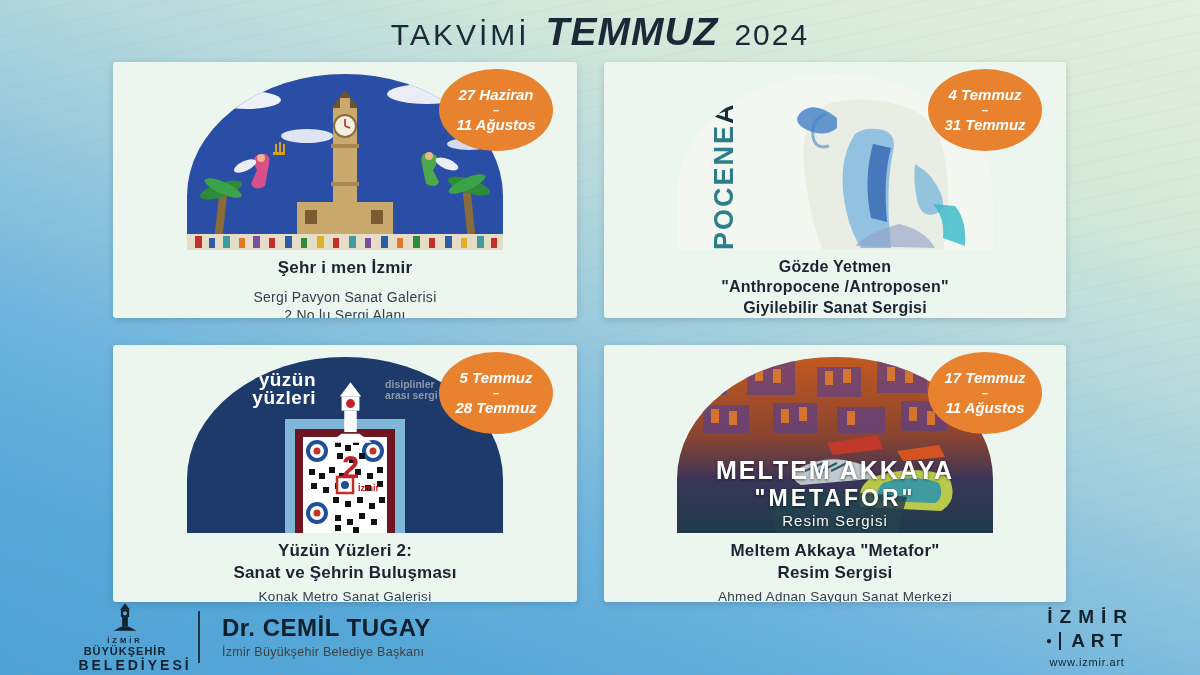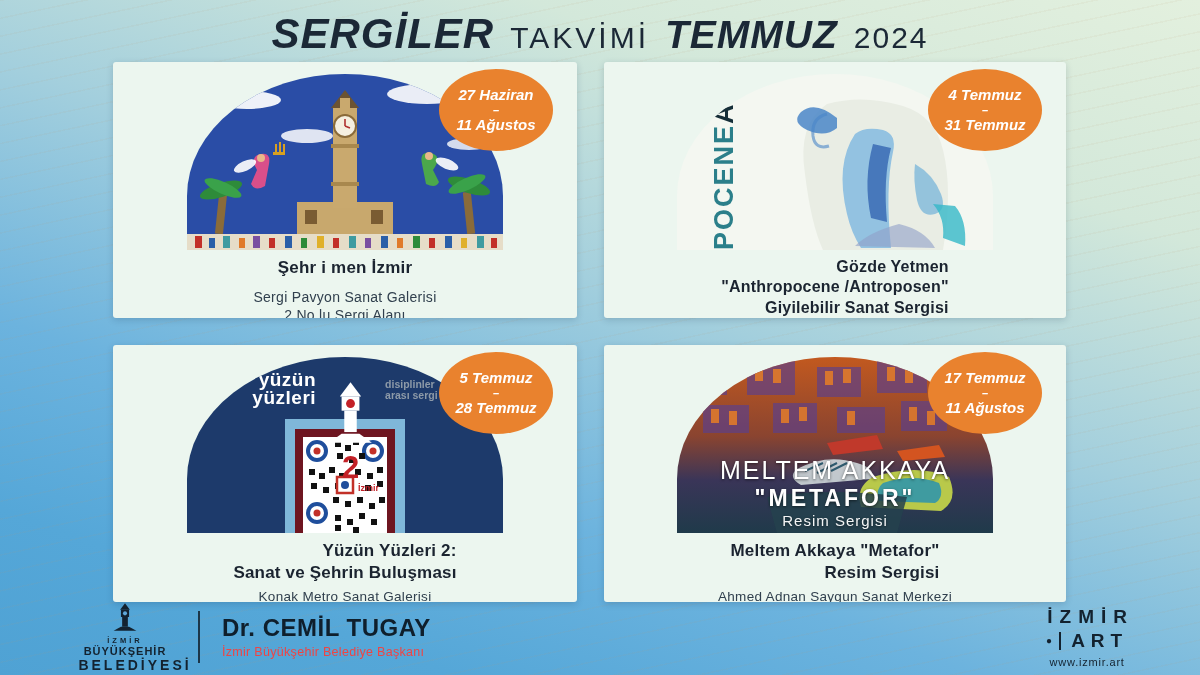--- a/index.html
+++ b/index.html
@@ -43,21 +43,21 @@
   .art svg { display:block; width:100%; height:100%; }
   .badge {
     position:absolute; top:7px; right:24px; width:114px; height:82px;
     background:#e9822e; border-radius:50%;
     display:flex; flex-direction:column; justify-content:center; align-items:center;
     color:#ffffff; font-weight:700; font-style:italic; font-size:15px; line-height:1.1;
     z-index:5; text-align:center;
   }
   .badge .sep { font-size:11px; line-height:1; margin:1px 0; }
   .card-title {
-    margin-top:7px; text-align:right; color:#1b2430;
+    margin-top:7px; text-align:center; color:#1b2430;
     font-weight:800; font-size:17px; line-height:1.28; letter-spacing:0.2px;
   }
   .card-title.small { font-size:16px; }
   .venue {
     margin-top:9px; text-align:center; color:#31404e;
     font-weight:400; font-size:14px; line-height:1.32; letter-spacing:0.3px;
   }
   .venue.tight { margin-top:4px; font-size:13.5px; }
   
   .vert-text {
@@ -70,50 +70,49 @@
   .yy-wrap { position:absolute; top:14px; left:0; width:100%; display:flex; justify-content:center; align-items:flex-start; gap:6px; z-index:2; }
   .yy-words { text-align:right; color:#ffffff; font-weight:800; font-size:19px; line-height:0.95; letter-spacing:0.5px; }
   .yy-two { color:#c32127; font-weight:900; font-size:31px; line-height:0.9; }
   .yy-izmir { color:#c32127; font-weight:700; font-size:9px; text-align:center; margin-top:1px;padding-left:36px; }
   .yy-side { color:#8d9aa8; font-size:10.5px; line-height:1.05; font-weight:700; margin-top:8px; }
   
   .metafor-overlay {
     position:absolute; left:0; right:0; bottom:4px; z-index:2; text-align:center;
     color:#ffffff; text-shadow:0 1px 3px rgba(0,0,0,0.55);
   }
-  .mo-1 { font-size:25px; font-weight:400; letter-spacing:2px; }
+  .mo-1 { font-size:25px; font-weight:700; letter-spacing:2px; }
   .mo-2 { font-size:23px; font-weight:900; letter-spacing:3px; }
   .mo-3 { font-size:15px; font-weight:400; letter-spacing:1px; opacity:0.95; }
   
   .footer {
     position:absolute; left:0; top:598px; width:100%; height:77px;
     display:flex; align-items:center; color:#13222f;
   }
   .f-logo { margin-left:62px; width:126px; display:flex; flex-direction:column; align-items:center; }
   .f-logo-l1 { font-size:7.5px; letter-spacing:3px; margin-top:2px; font-weight:600; }
   .f-logo-l2 { font-size:11px; letter-spacing:1px; font-weight:900; }
   .f-logo-l3 { font-size:14px; letter-spacing:3px; font-weight:700;margin-left:20px; }
   .f-divider { width:2px; height:52px; background:#13222f; margin:0 22px 0 10px; opacity:0.85; }
   .f-name { font-size:24px; font-weight:900; letter-spacing:0.5px; color:#0f1f2c; }
-  .f-role { font-size:12.5px; font-weight:400; margin-top:3px; color:#ef4444; letter-spacing:0.3px; }
+  .f-role { font-size:12.5px; font-weight:400; margin-top:3px; color:#404040; letter-spacing:0.3px; }
   .f-brand { margin-left:auto; margin-right:66px; display:flex; flex-direction:column; align-items:center; }
   .f-brand-top { font-size:19px; letter-spacing:7px; font-weight:600; text-indent:7px; }
   .f-brand-row { display:flex; align-items:center; gap:7px; margin-top:2px; }
   .f-brand-dot { font-size:10px; }
   .f-brand-bar { width:2px; height:18px; background:#13222f; }
   .f-brand-art { font-size:19px; font-weight:900; letter-spacing:6px; text-indent:3px; }
   .f-brand-url { font-size:11px; margin-top:4px; letter-spacing:0.8px; }
 </style>
 </head>
 <body>
 
 <div class="texture"></div>
 
 <div class="title-row">
-  <span class="t-main">SERGİLER</span>
   <span class="t-light">TAKVİMİ</span>
   <span class="t-bold">TEMMUZ</span>
   <span class="t-year">2024</span>
 </div>
 
 <div class="grid">
 
   <div class="card">
     <div class="badge">
       <span>27 Haziran</span>

